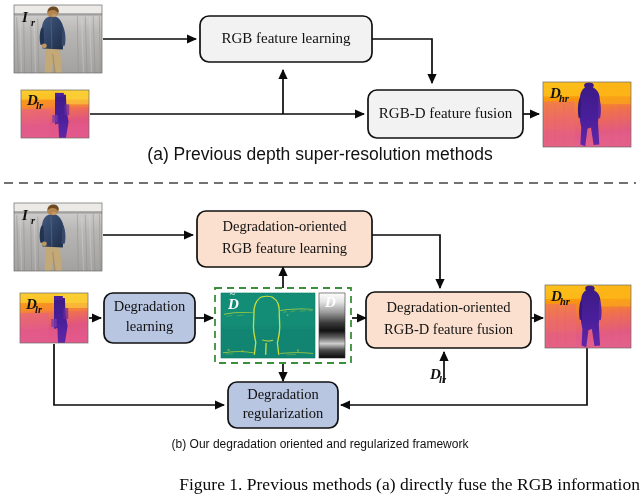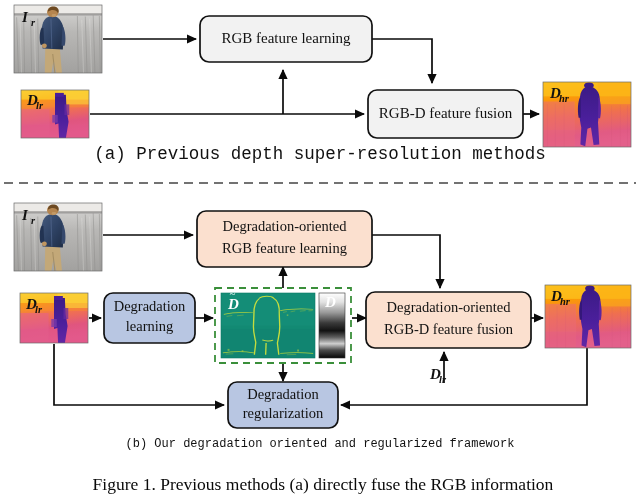--- a/index.html
+++ b/index.html
@@ -19,38 +19,38 @@
     position: absolute;
     left: 0;
     top: 0;
     width: 640px;
     height: 495px;
   }
   .cap {
     position: absolute;
     width: 100%;
     text-align: center;
-    font-family: Liberation Mono, monospace;
+    font-family: Liberation Sans, sans-serif;
     color: #111;
   }
   #cap-a {
     top: 144px;
     font-size: 17.5px;
   }
   #cap-b {
     top: 437px;
     font-size: 12px;
   }
   #fig-caption {
     position: absolute;
     top: 474px;
     left: 6px;
     width: 634px;
     font-size: 17.5px;
-    text-align: center;
+    text-align: right;
     white-space: nowrap;
     overflow: hidden;
     height: 21px;
   }
   .boxlabel {
     font-family: "Liberation Serif", serif;
     font-size: 14.5px;
     fill: #111;
     text-anchor: middle;
     dominant-baseline: middle;

